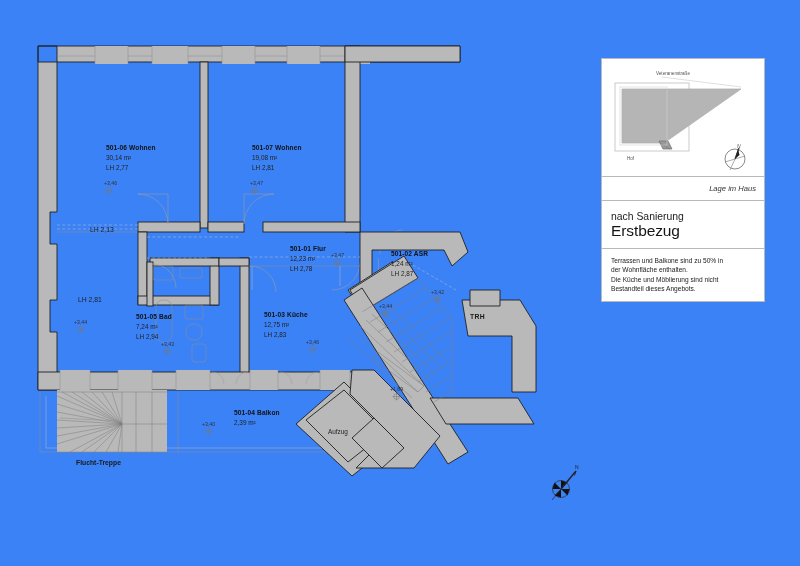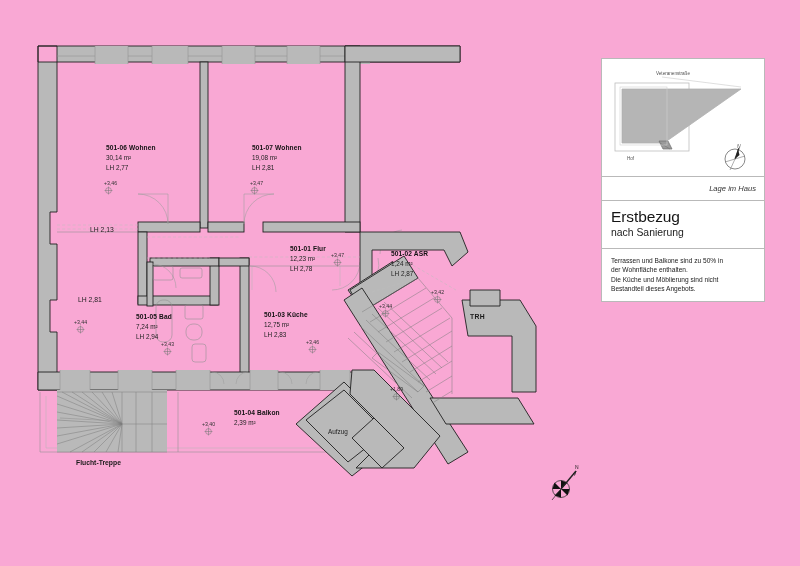--- a/index.html
+++ b/index.html
@@ -13,21 +13,21 @@
     position: relative;
     font-family: "Liberation Sans", sans-serif;
     color: #1a1a1a;
     overflow: hidden;
   }
   #stage {
     position: absolute;
     left: 0; top: 0;
     width: 800px;
     height: 566px;
-    background: #f9a8d4;
+    background: #3b82f6;
   }
 
   
   #plan-svg {
     position: absolute;
     left: 0; top: 0;
     width: 800px;
     height: 566px;
   }
 
@@ -541,22 +541,22 @@
       <div class="mini-lbl" style="left:54px; top:12px;">Veteranenstraße</div>
       <div class="mini-lbl" style="left:25px; top:97px;">Hof</div>
       <div class="mini-lbl" style="left:135px; top:84px; font-size:5px; font-style:italic;">N</div>
     </div>
 
     <div class="panel-sec" id="lage-sec">
       <div id="lage-text">Lage im Haus</div>
     </div>
 
     <div class="panel-sec" id="title-sec">
+      <div id="title-sub">nach Sanierung</div>
       <div id="title-main">Erstbezug</div>
-      <div id="title-sub">nach Sanierung</div>
     </div>
 
 
     <div class="panel-sec" id="notes-sec">
       <div class="note-line">Terrassen und Balkone sind zu 50% in</div>
       <div class="note-line">der Wohnfläche enthalten.</div>
       <div class="note-line">Die Küche und Möblierung sind nicht</div>
       <div class="note-line">Bestandteil dieses Angebots.</div>
     </div>
 

